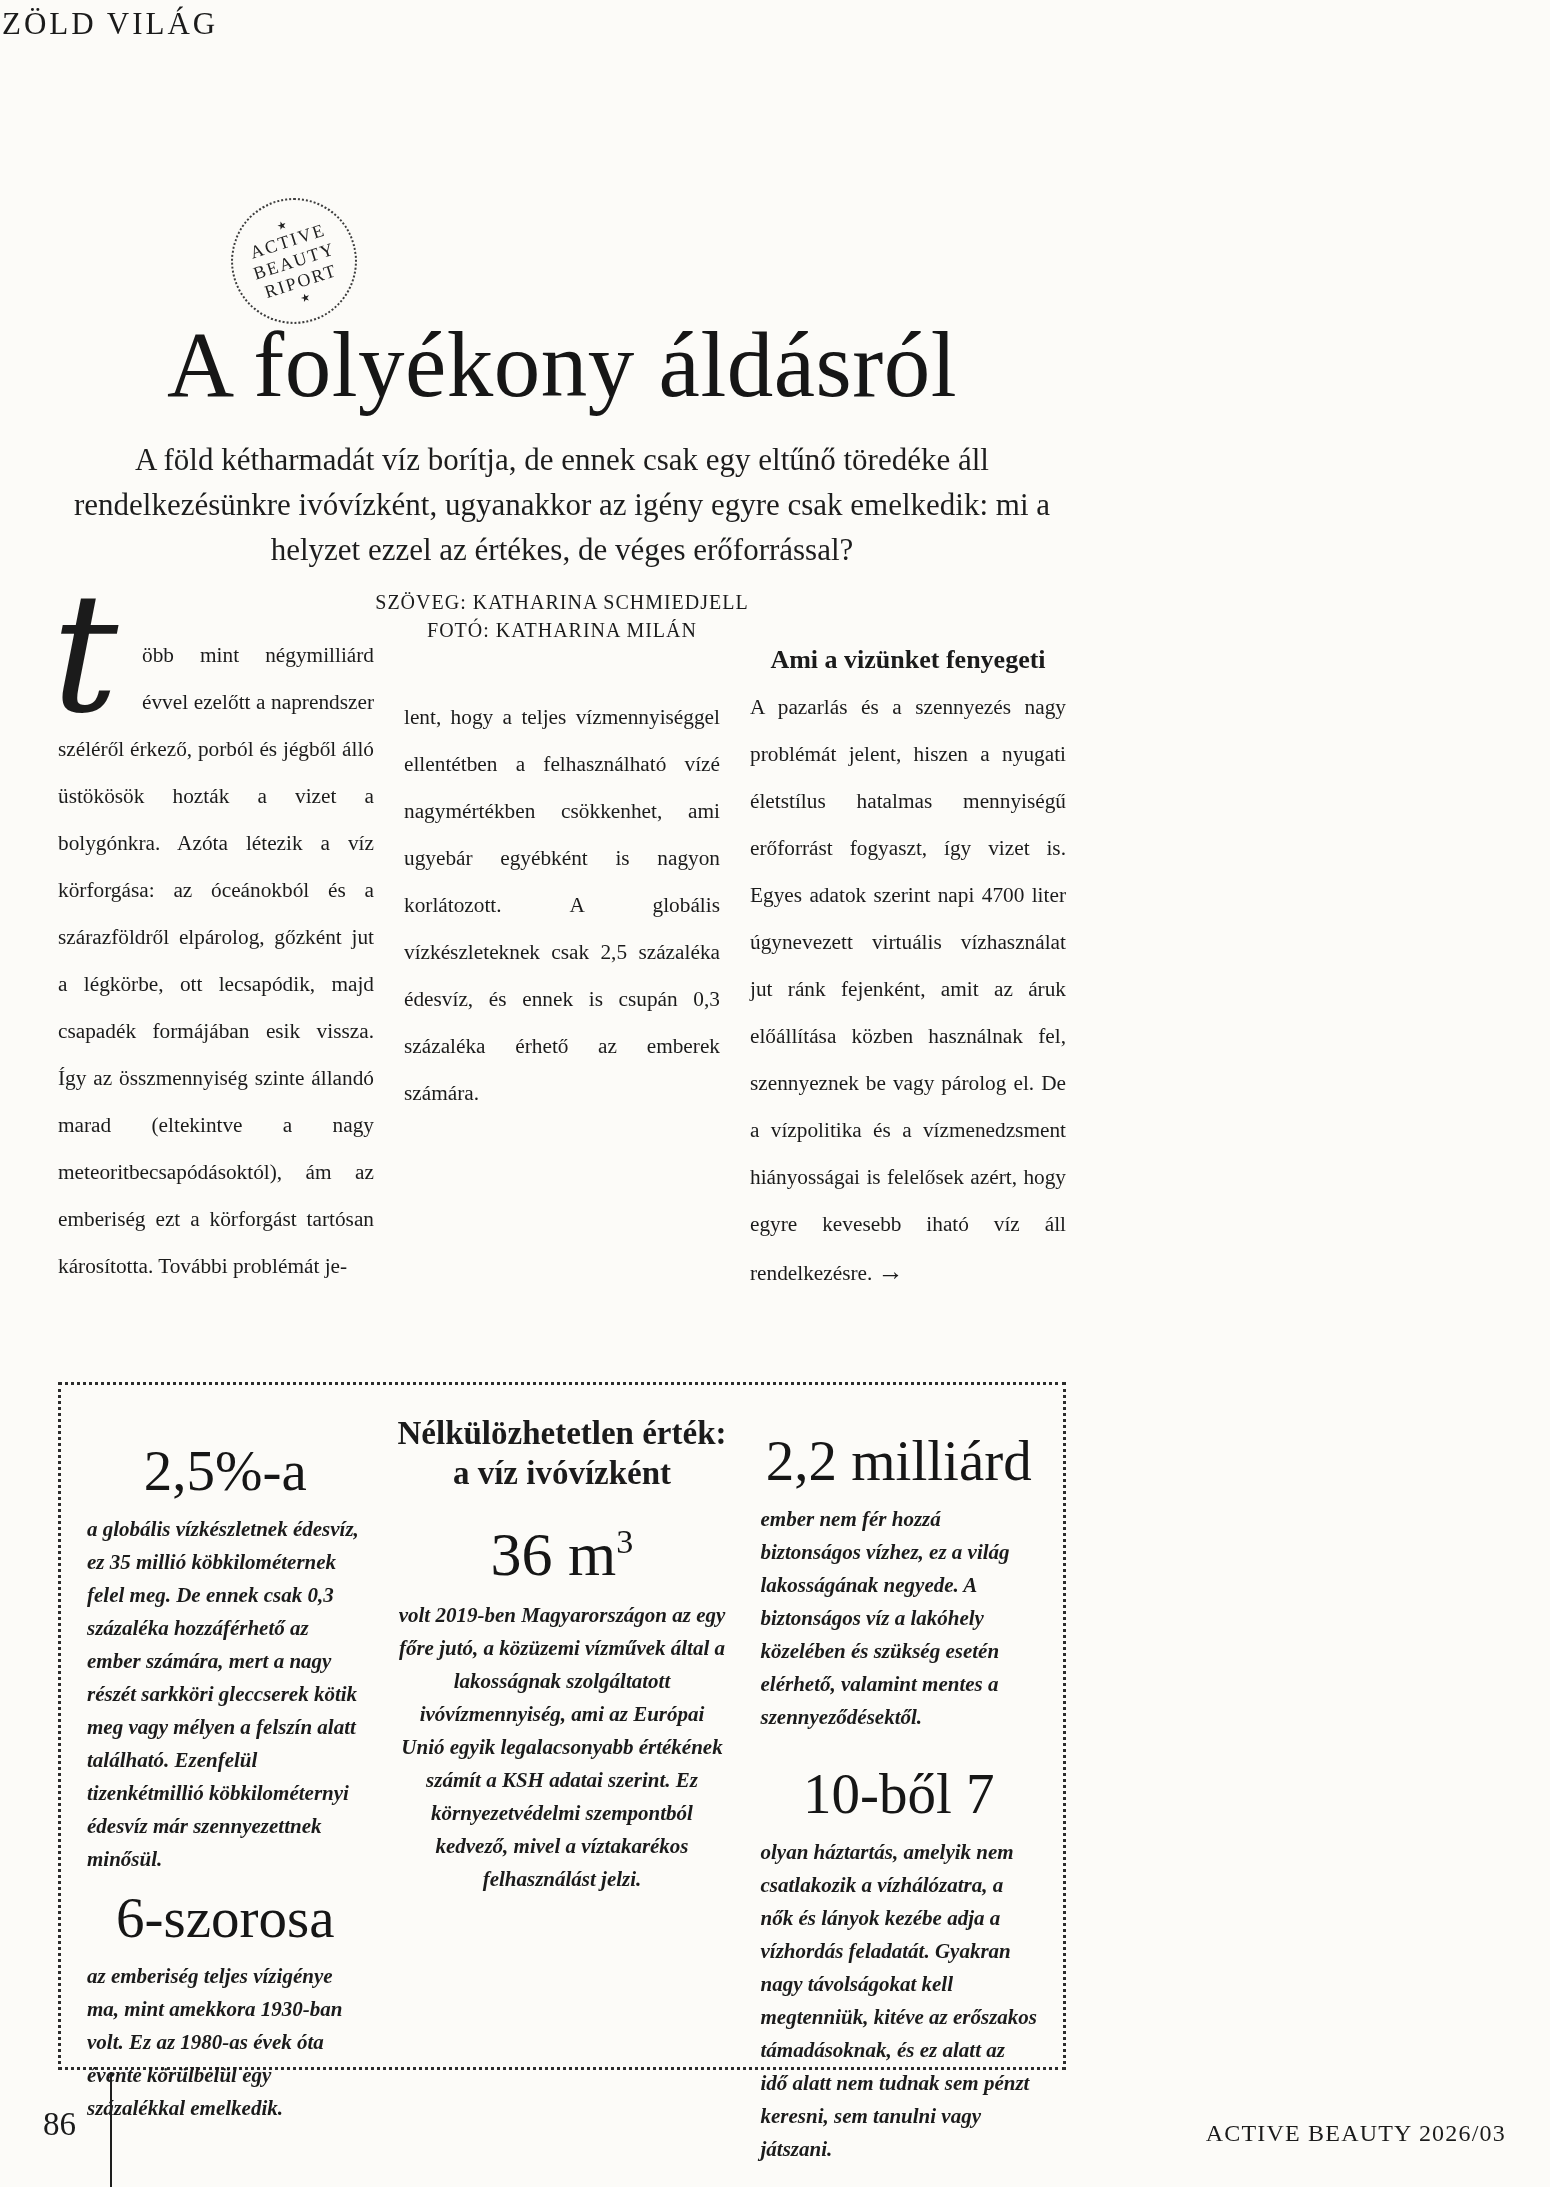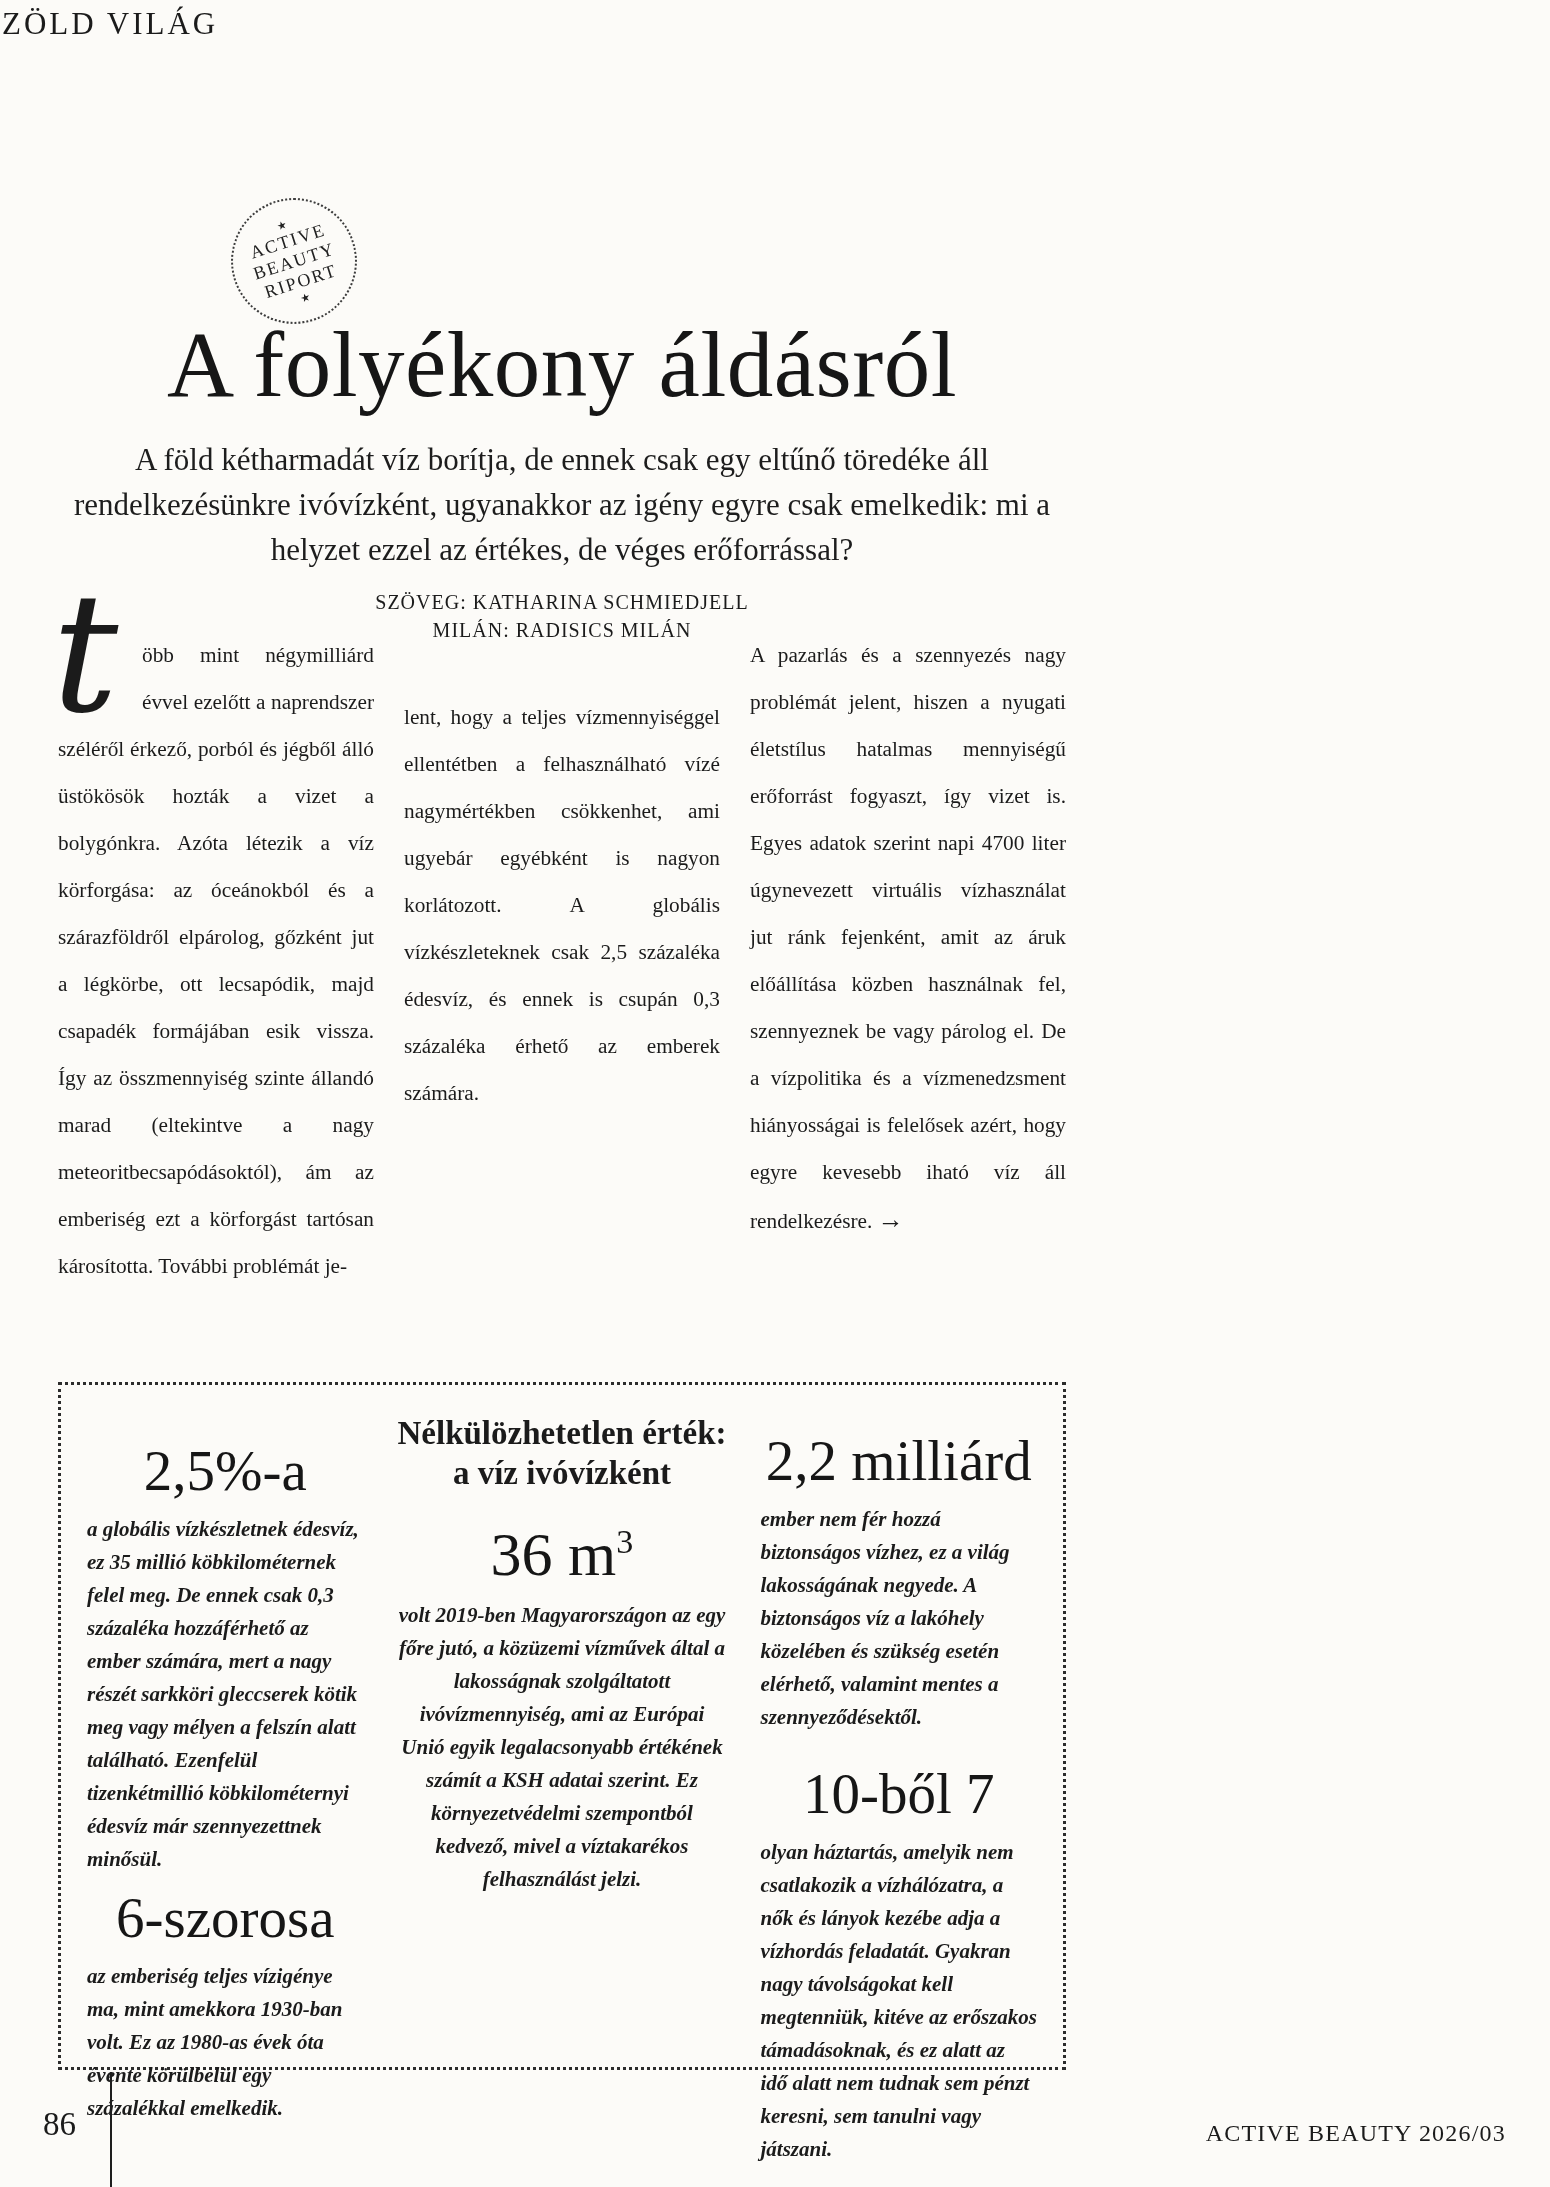--- a/index.html
+++ b/index.html
@@ -139,34 +139,35 @@
       <div class="badge-line">RIPORT</div>
       <div class="badge-star">★</div>
     </div>
   </div>
 
   <div class="header-block">
     <h1 class="article-title">A folyékony áldásról</h1>
     <p class="article-lead">A föld kétharmadát víz borítja, de ennek csak egy eltűnő töredéke áll rendelkezésünkre ivóvízként, ugyanakkor az igény egyre csak emelkedik: mi a helyzet ezzel az értékes, de véges erőforrással?</p>
     <div class="byline">
       <div>SZÖVEG: KATHARINA SCHMIEDJELL</div>
-      <div>MILÁN: RADISICS MILÁN</div>
+      <div>FOTÓ: KATHARINA MILÁN</div>
     </div>
   </div>
 
   <div class="columns">
     <p class="col col1">
       <span class="dropcap-box">
           <span class="dropcap-glyph">t</span>
         </span><span>öbb mint négymilliárd évvel ezelőtt a naprendszer széléről érkező, porból és jégből álló üstökösök hozták a vizet a bolygónkra. Azóta létezik a víz körforgása: az óceánokból és a szárazföldről elpárolog, gőzként jut a légkörbe, ott lecsapódik, majd csapadék formájában esik vissza. Így az összmennyiség szinte állandó marad (eltekintve a nagy meteoritbecsapódásoktól), ám az emberiség ezt a körforgást tartósan károsította. További problémát je-</span>
     </p>
     <p class="col col2">
       <span>lent, hogy a teljes vízmennyiséggel ellentétben a felhasználható vízé nagymértékben csökkenhet, ami ugyebár egyébként is nagyon korlátozott. A globális vízkészleteknek csak 2,5 százaléka édesvíz, és ennek is csupán 0,3 százaléka érhető az emberek számára.</span>
     </p>
     <div class="col col3">
+      <div class="col3-heading">Ami a vizünket fenyegeti</div>
       <p class="col3-text">
         <span>A pazarlás és a szennyezés nagy problémát jelent, hiszen a nyugati életstílus hatalmas mennyiségű erőforrást fogyaszt, így vizet is. Egyes adatok szerint napi 4700 liter úgynevezett virtuális vízhasználat jut ránk fejenként, amit az áruk előállítása közben használnak fel, szennyeznek be vagy párolog el. De a vízpolitika és a vízmenedzsment hiányosságai is felelősek azért, hogy egyre kevesebb iható víz áll rendelkezésre.</span>
         <span class="arrow">→</span>
       </p>
     </div>
   </div>
 
   <div class="stats-box">
 
     <div class="stat-col">

